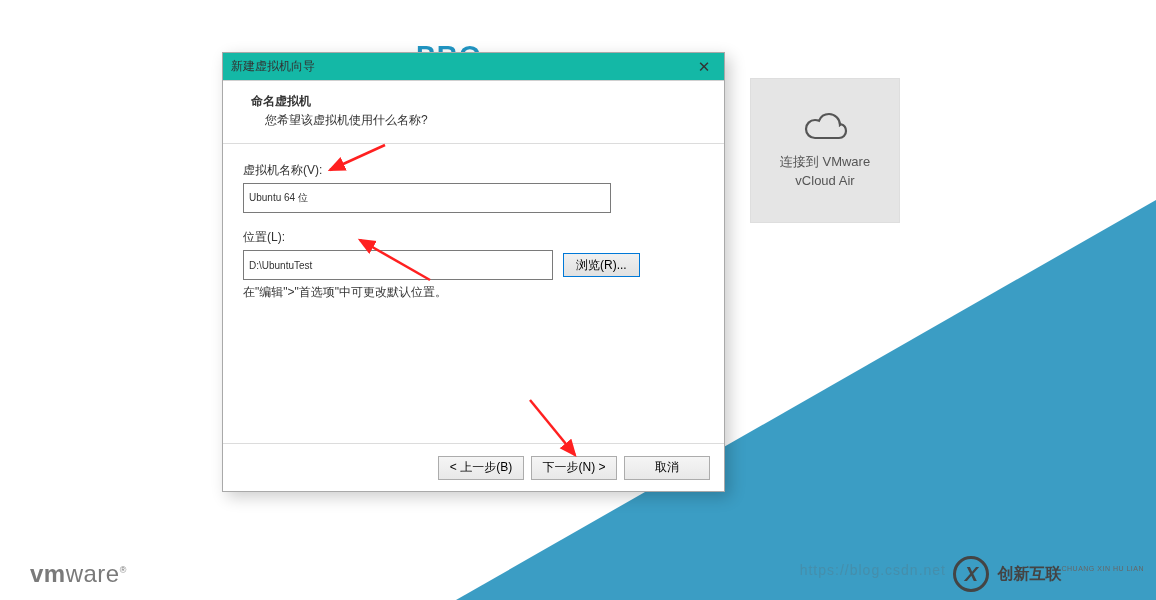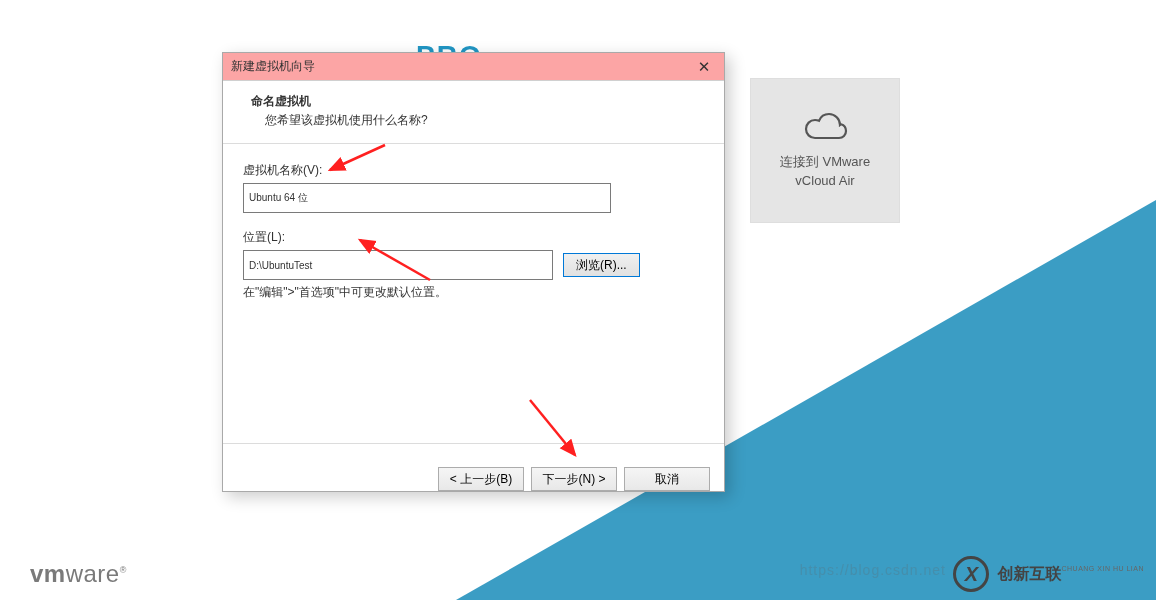--- a/index.html
+++ b/index.html
@@ -127,21 +127,21 @@
       flex-direction: column;
     }
     
     .dialog-titlebar {
       height: 28px;
       border-bottom: 1px solid #d0d0d0;
       display: flex;
       align-items: center;
       justify-content: space-between;
       padding-left: 8px;
-      background: #fca5a5;
+      background: #14b8a6;
     }
     .dialog-title {
       font-size: 12px;
       color: #333;
     }
     .dialog-close {
       width: 40px;
       height: 27px;
       display: flex;
       align-items: center;
@@ -215,21 +215,21 @@
     .hint-text {
       font-size: 12px;
       color: #333;
       margin-top: 4px;
     }
     
     .dialog-footer {
       height: 48px;
       border-top: 1px solid #dcdcdc;
       display: flex;
-      align-items: flex-end;
+      align-items: center;
       justify-content: flex-end;
       padding-right: 14px;
       gap: 7px;
     }
     .dlg-btn {
       height: 24px;
       min-width: 86px;
       padding: 0 10px;
       background: linear-gradient(#f5f5f5, #e8e8e8);
       border: 1px solid #acacac;

